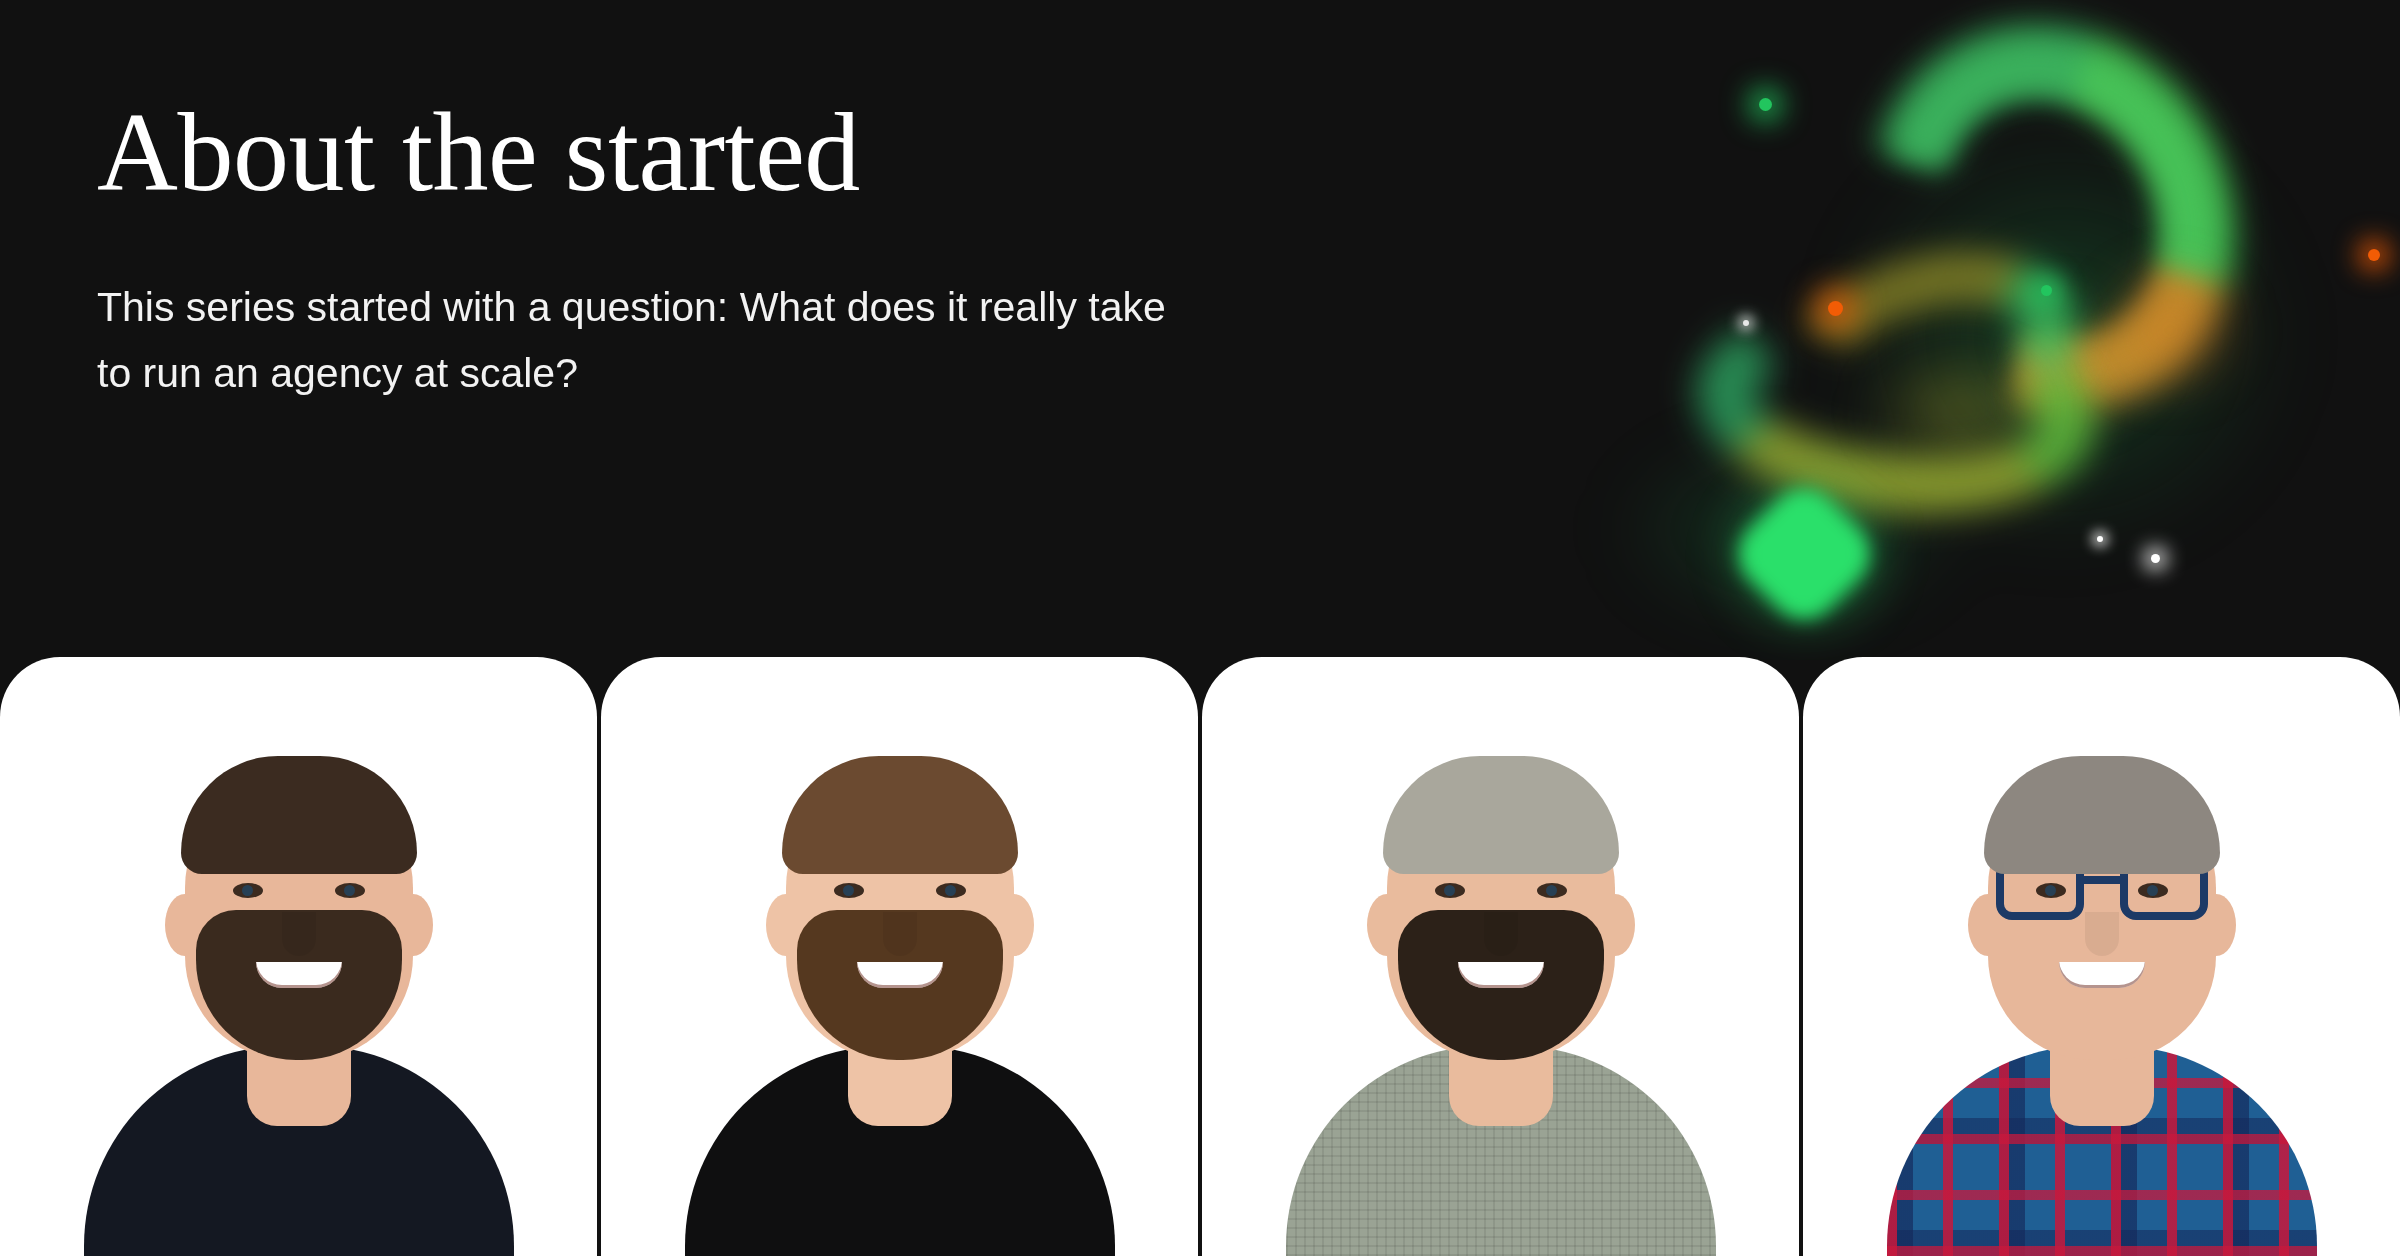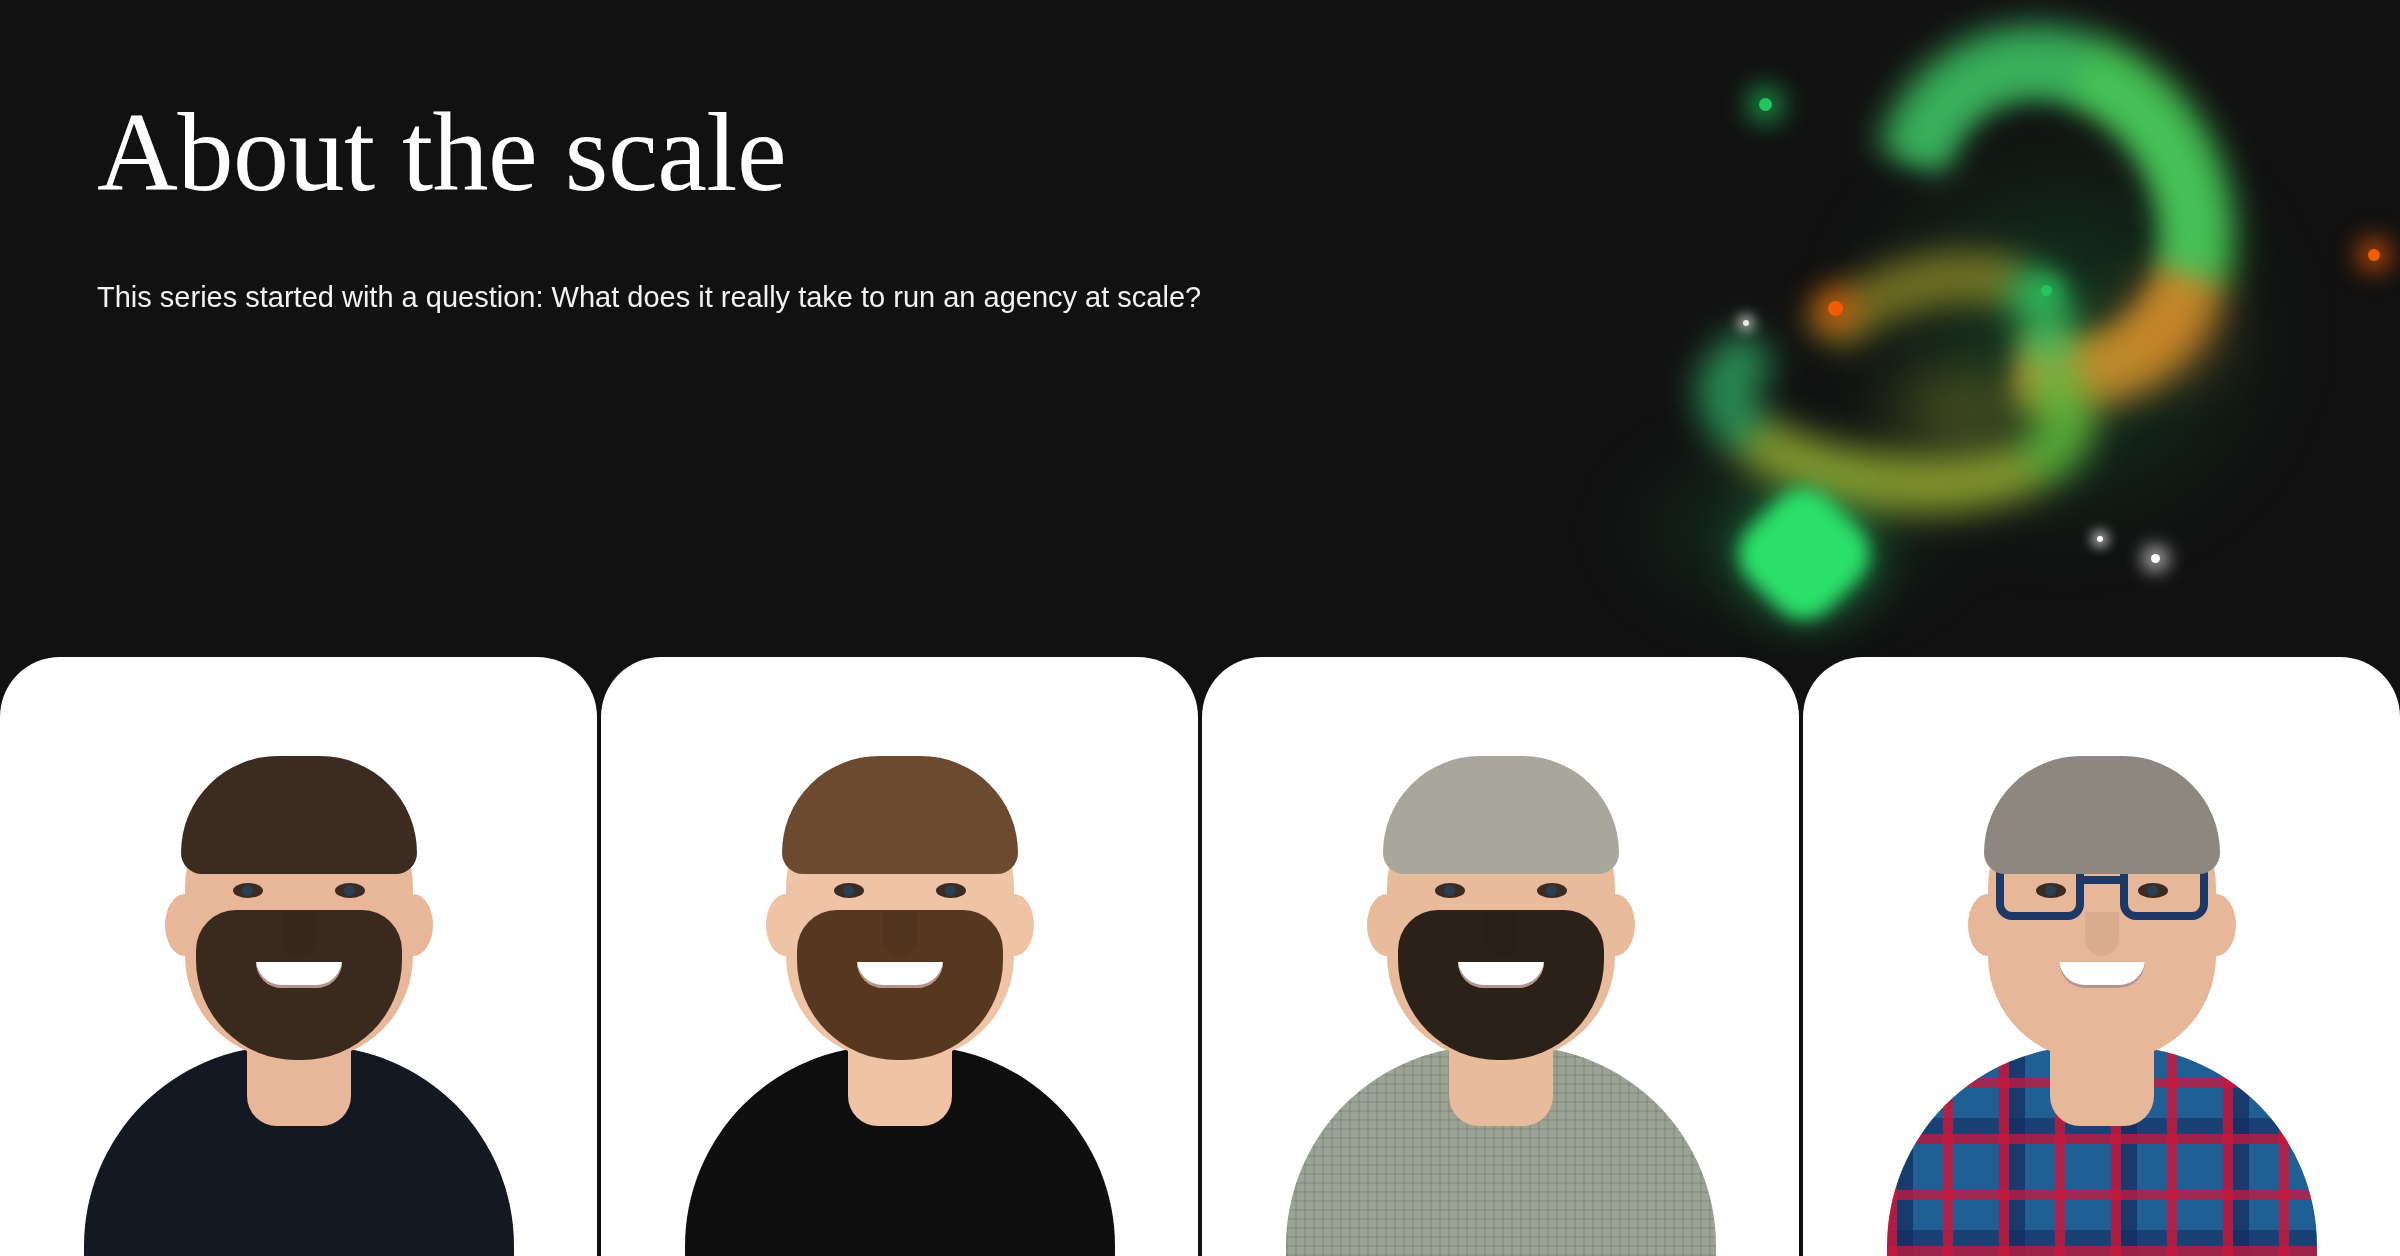--- a/index.html
+++ b/index.html
@@ -231,21 +231,21 @@
     font-size:112px;
     line-height:1.0;
     letter-spacing:-0.5px;
     color:#ffffff;
     white-space:nowrap;
   }
   .lede {
     margin-top:66px;
     font-family:"Liberation Sans", sans-serif;
     font-weight:400;
-    font-size:29px;
+    font-size:41px;
     line-height:1.62;
     color:#f2f2f2;
     max-width:1110px;
   }
 </style>
 </head>
 <body>
 
 <div class="stage">
 
@@ -267,21 +267,21 @@
         <div class="particle" style="left: 1758.5px; top: 97.5px; width: 13px; height: 13px; background: rgb(34, 197, 94); box-shadow: rgb(34, 197, 94) 0px 0px 28.6px 9.1px;"></div>
         <div class="particle" style="left: 1827.5px; top: 300.5px; width: 15px; height: 15px; background: rgb(242, 92, 5); box-shadow: rgb(242, 92, 5) 0px 0px 33px 10.5px;"></div>
         <div class="particle" style="left: 1743px; top: 320px; width: 6px; height: 6px; background: rgb(232, 232, 232); box-shadow: rgb(232, 232, 232) 0px 0px 13.2px 4.2px;"></div>
         <div class="particle" style="left: 2040.5px; top: 284.5px; width: 11px; height: 11px; background: rgb(34, 197, 94); box-shadow: rgb(34, 197, 94) 0px 0px 24.2px 7.7px;"></div>
         <div class="particle" style="left: 2368px; top: 249px; width: 12px; height: 12px; background: rgb(242, 92, 5); box-shadow: rgb(242, 92, 5) 0px 0px 26.4px 8.4px;"></div>
         <div class="particle" style="left: 2097px; top: 536px; width: 6px; height: 6px; background: rgb(255, 255, 255); box-shadow: rgb(255, 255, 255) 0px 0px 13.2px 4.2px;"></div>
         <div class="particle" style="left: 2150.5px; top: 553.5px; width: 9px; height: 9px; background: rgb(255, 255, 255); box-shadow: rgb(255, 255, 255) 0px 0px 19.8px 6.3px;"></div>
       </div>
 
     <div class="copy">
-      <h1 class="page-title">About the scale</h1>
+      <h1 class="page-title">About the started</h1>
       <p class="lede">This series started with a question: What does it really take to run an agency at scale?</p>
     </div>
   </div>
 
   <div class="card-row" id="card-row">
       <div class="card">
         <div class="card-photo" title="Smiling man with short dark hair, full dark beard, wearing a black polo shirt">
           <div class="shoulders" style="background:#141822"></div>
           <div class="collar" style="background:#0b0e15"></div>
           <div class="neck" style="background:#e8b79a"></div>

